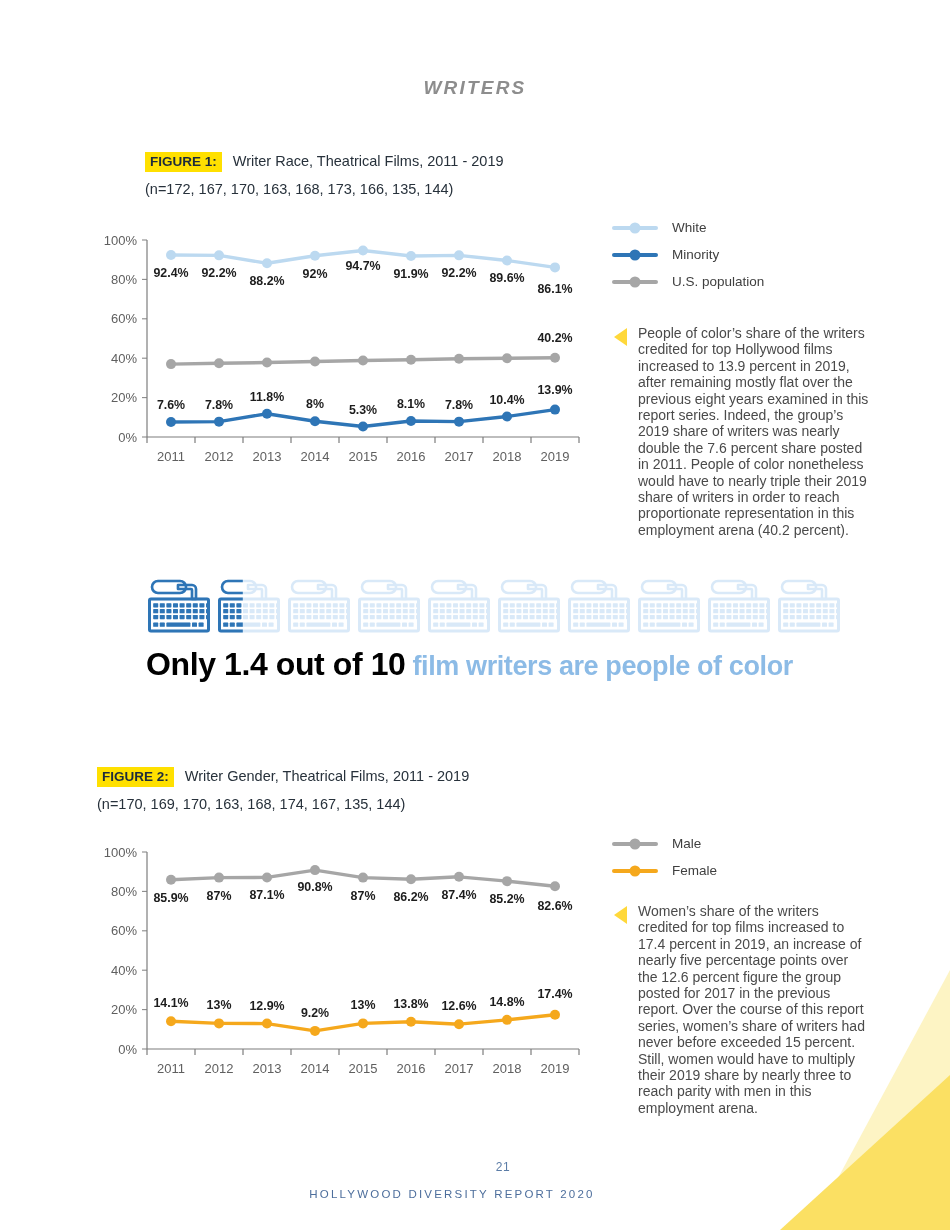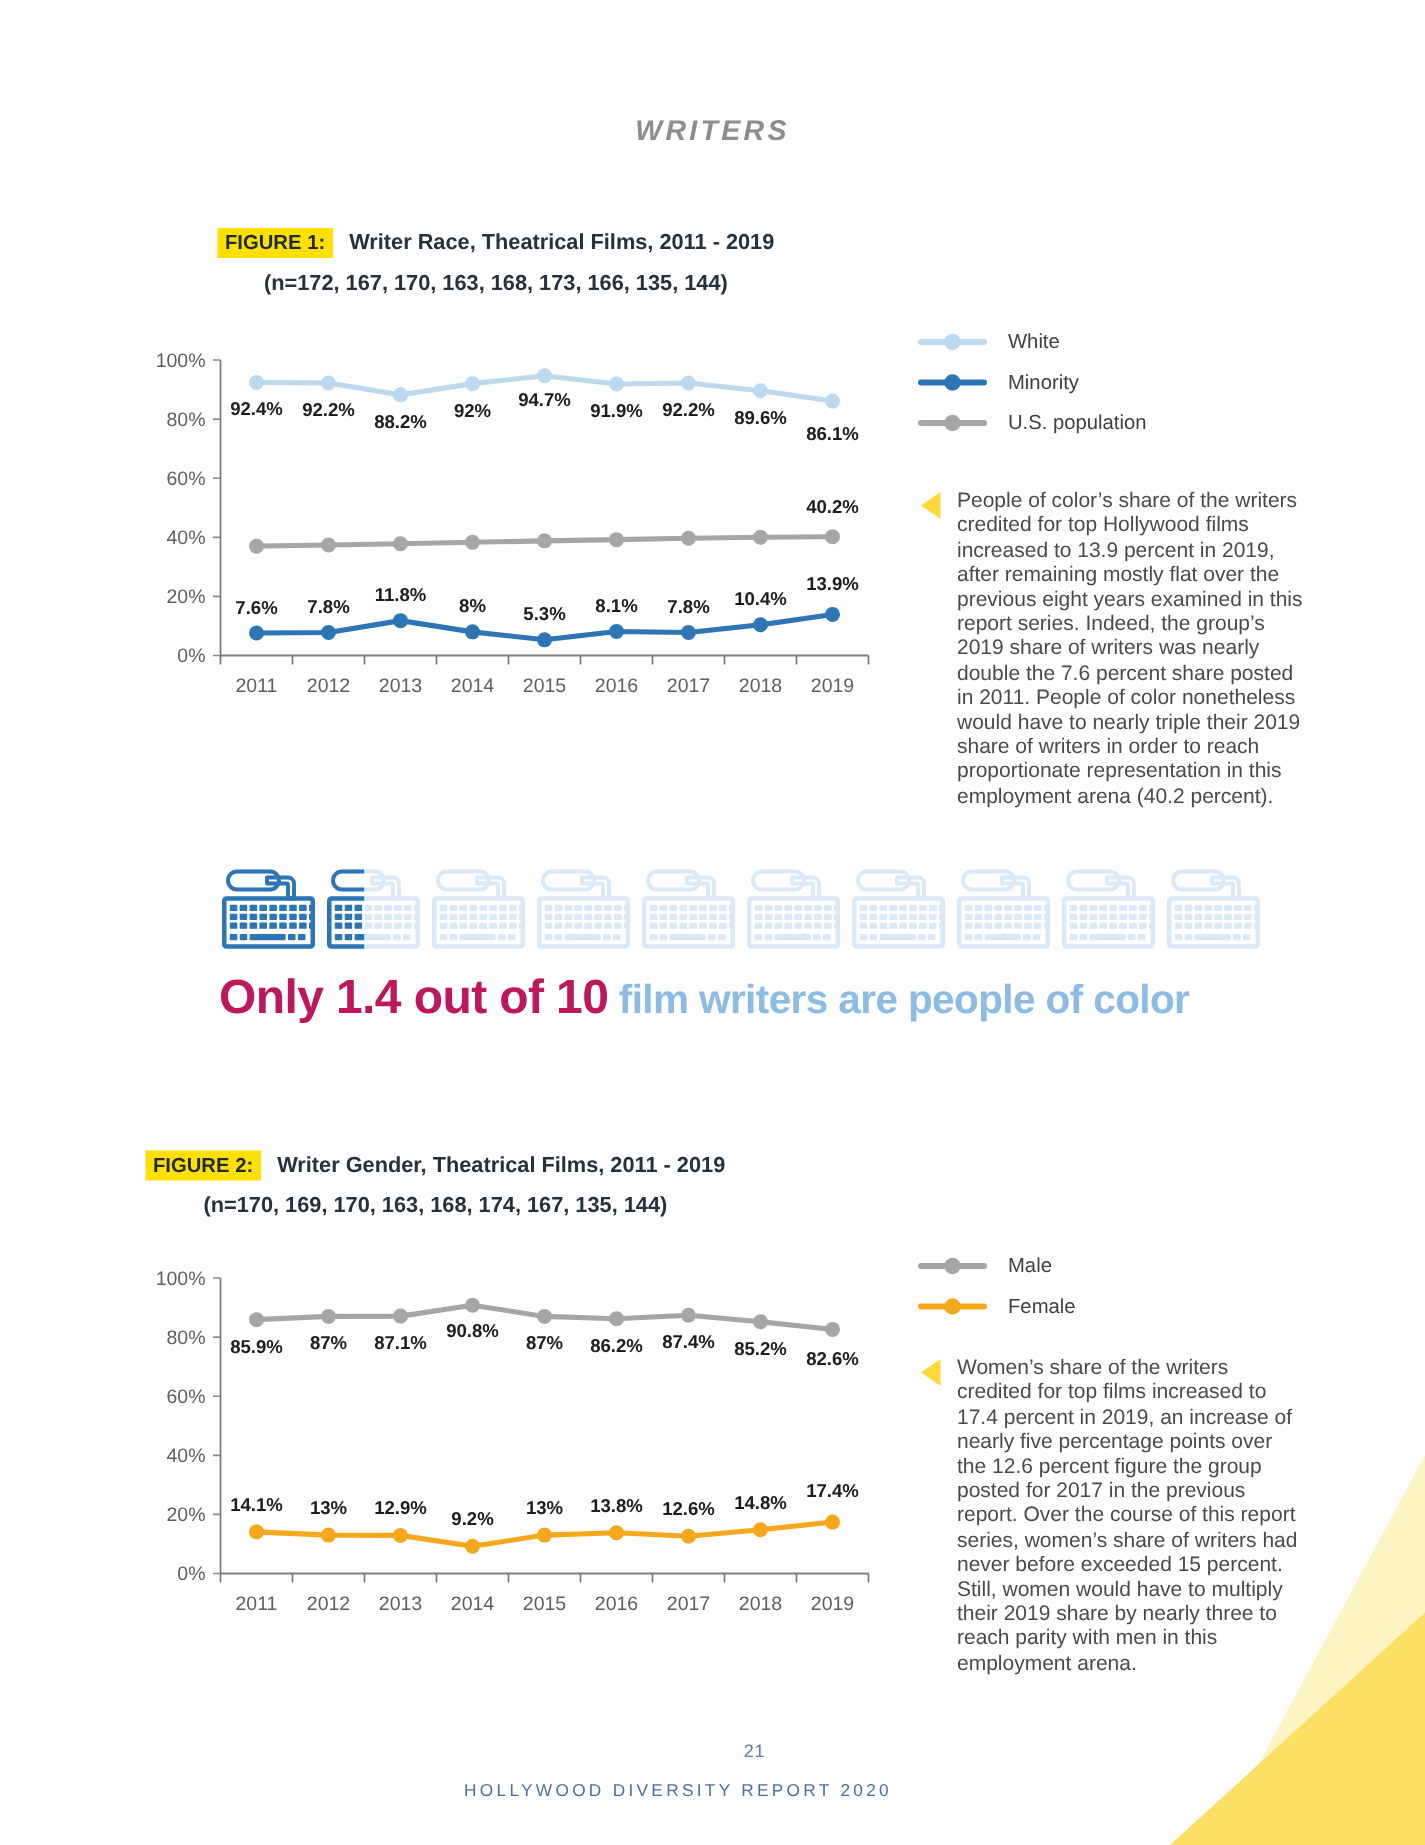--- a/index.html
+++ b/index.html
@@ -21,24 +21,24 @@
   }
 
   
   .fig-title{position:absolute;left:97px;}
   .fig-title .row1{display:flex;align-items:baseline;white-space:nowrap;}
   .fig-tag{
     background:#ffe000;color:#1d2b3c;font-weight:bold;font-size:13.5px;
     padding:3px 5px 3px 5px;line-height:1.05;
   }
   .fig-name{
-    font-size:14.5px;font-weight:bold;color:#27313b;margin-left:11px;text-align:center;
+    font-size:14.5px;font-weight:normal;color:#27313b;margin-left:11px;text-align:center;
   }
   .fig-sub{
-    font-size:14.5px;font-weight:bold;color:#27313b;margin-top:9px;white-space:nowrap;text-align:center;
+    font-size:14.5px;font-weight:normal;color:#27313b;margin-top:9px;white-space:nowrap;
   }
 
   
   .chart{position:absolute;}
   .chart svg{display:block;}
 
   
   .legend{position:absolute;}
   .legend-item{display:flex;align-items:center;margin-bottom:12px;}
   .legend-swatch{width:46px;height:14px;position:relative;margin-right:14px;flex:0 0 auto;}
@@ -65,21 +65,21 @@
   }
 
   
   .kb-strip{position:absolute;left:148px;top:577px;display:flex;gap:8px;}
   .kb{width:62px;height:56px;flex:0 0 auto;}
 
   .kb-caption{
     position:absolute;left:146px;top:646px;
     font-size:32px;font-weight:bold;white-space:nowrap;letter-spacing:-0.4px;
   }
-  .kb-caption .strong{color:#be185d;}
+  .kb-caption .strong{color:#000000;}
   .kb-caption .light{color:#8cbbe6;font-size:27px;margin-left:7px;}
 
   
   .footer-page{
     position:absolute;left:0;top:1160px;width:950px;text-align:center;
     font-size:12px;color:#5b7ca6;letter-spacing:0.5px;margin-left:28px;
   }
   .footer-title{
     position:absolute;left:0;top:1188px;width:904px;text-align:center;
     font-size:11.5px;letter-spacing:2.2px;color:#4d6e9c;

